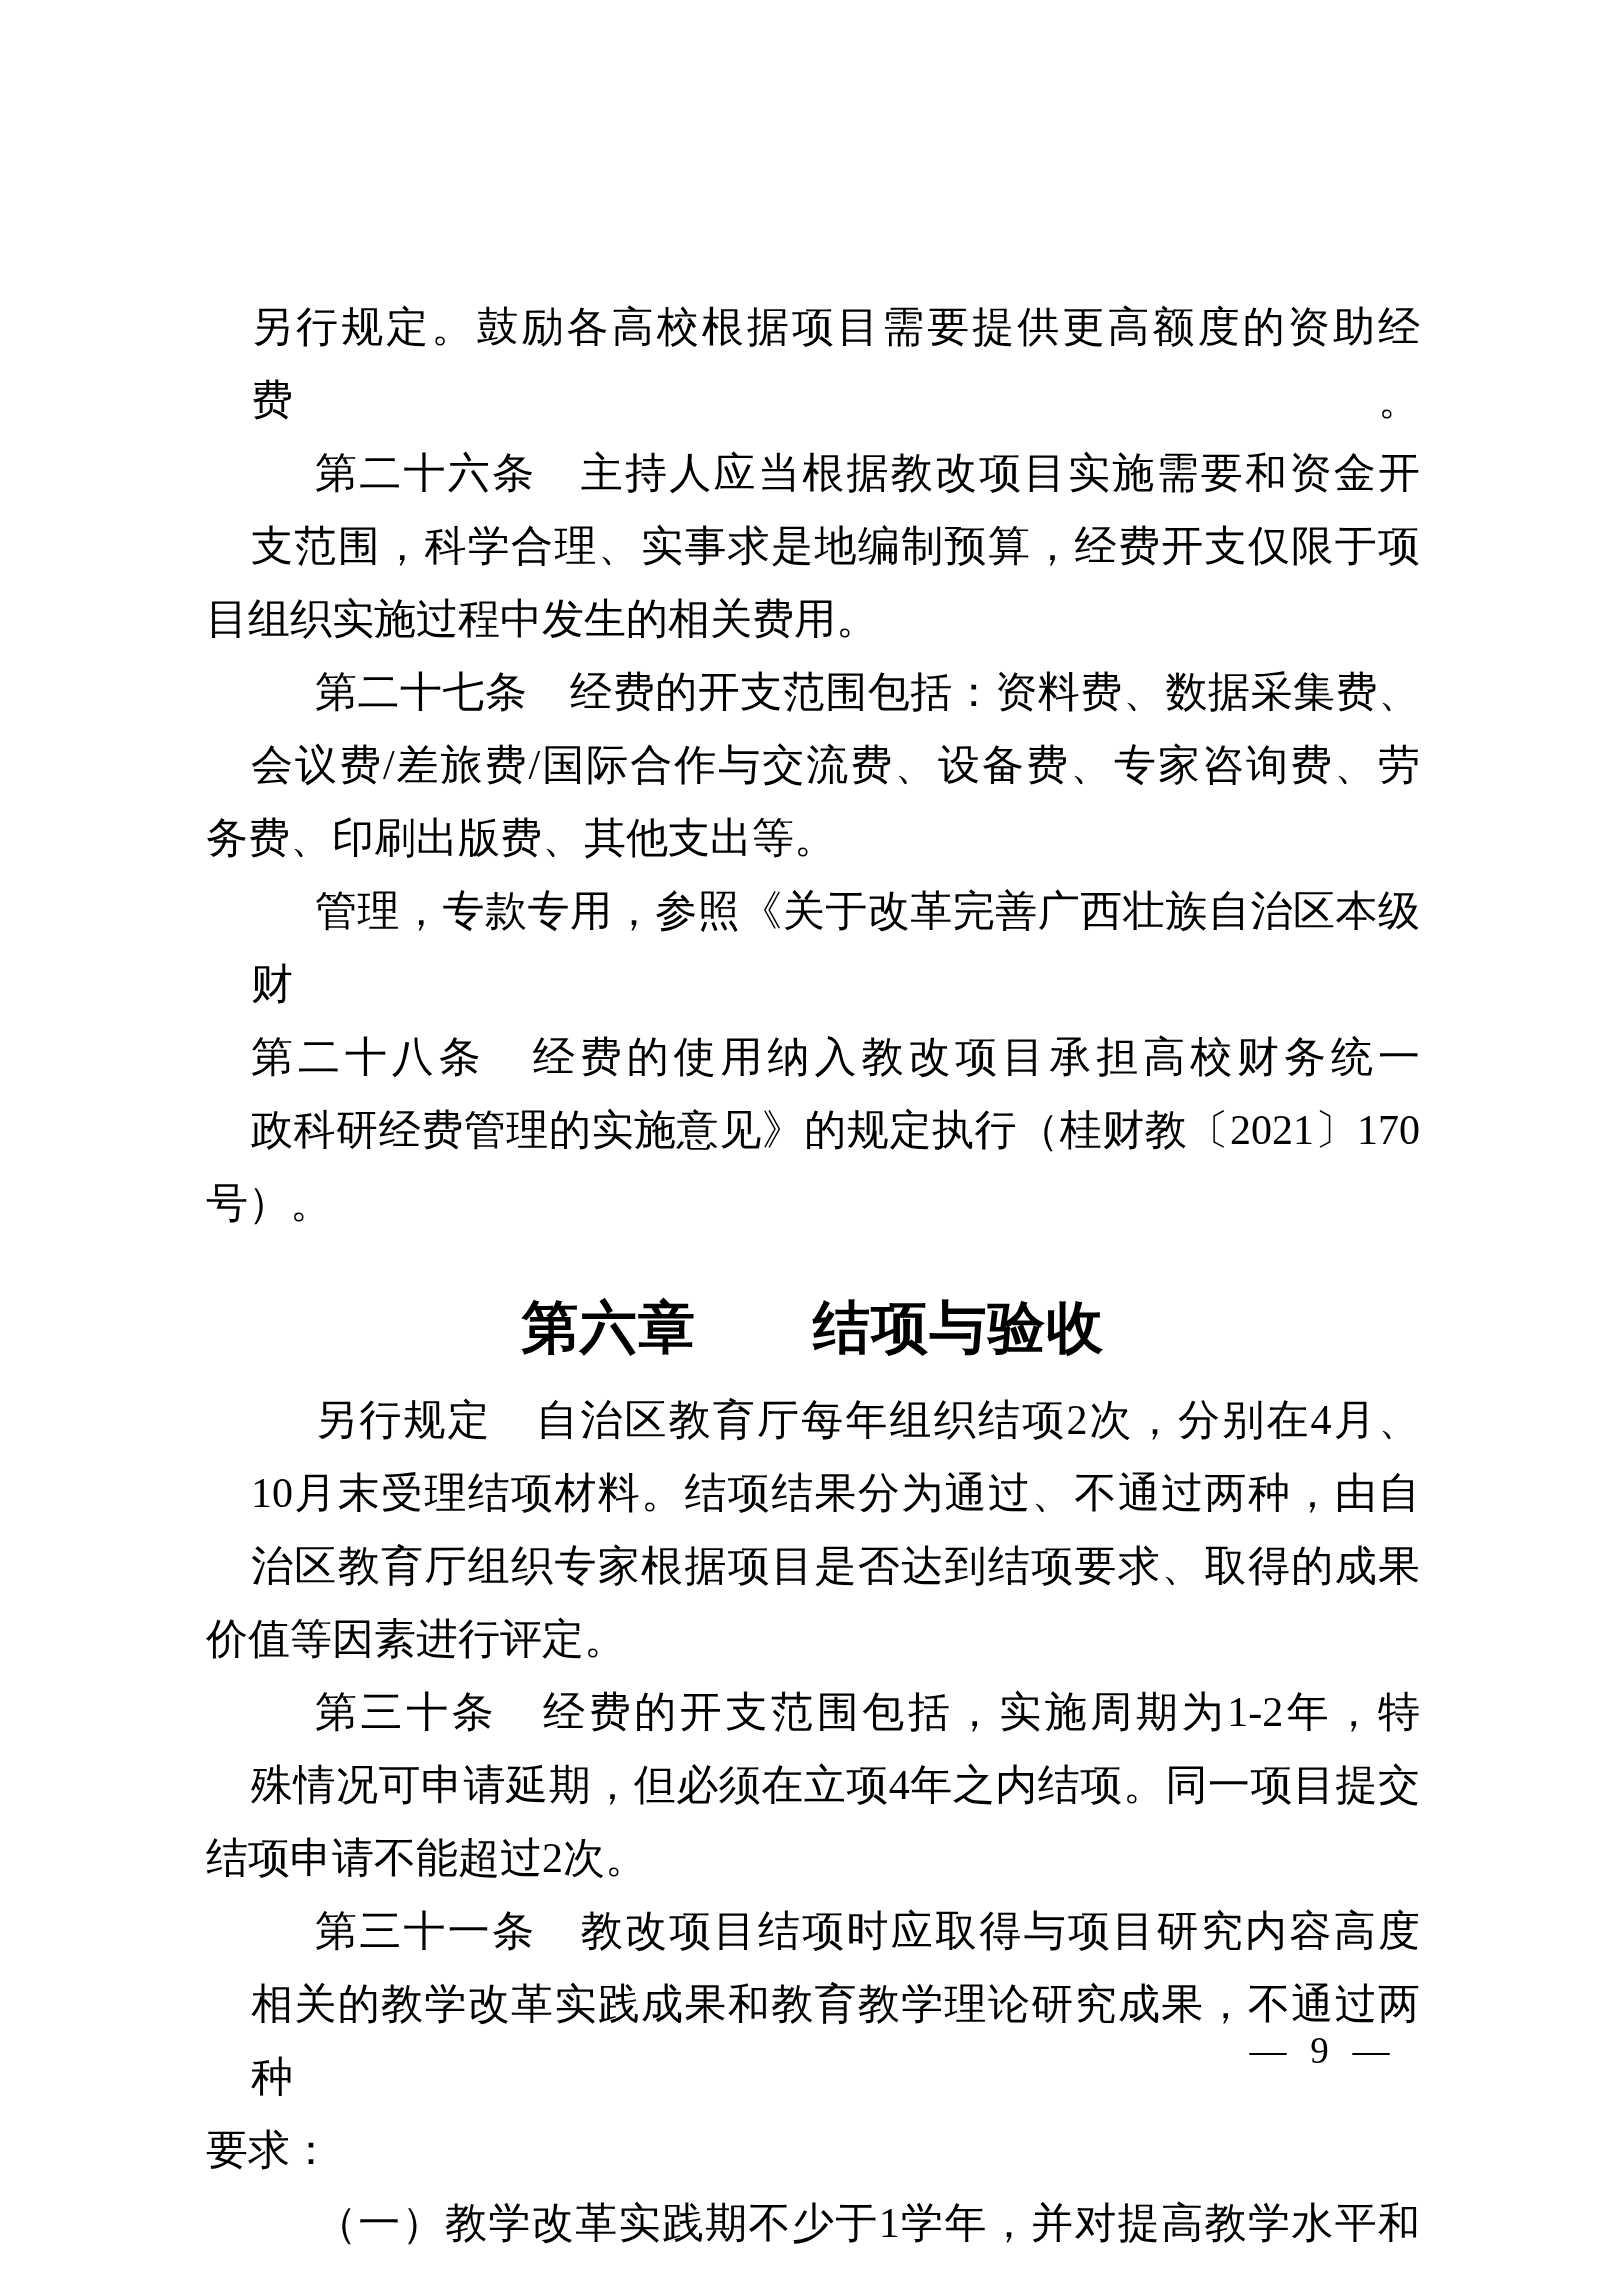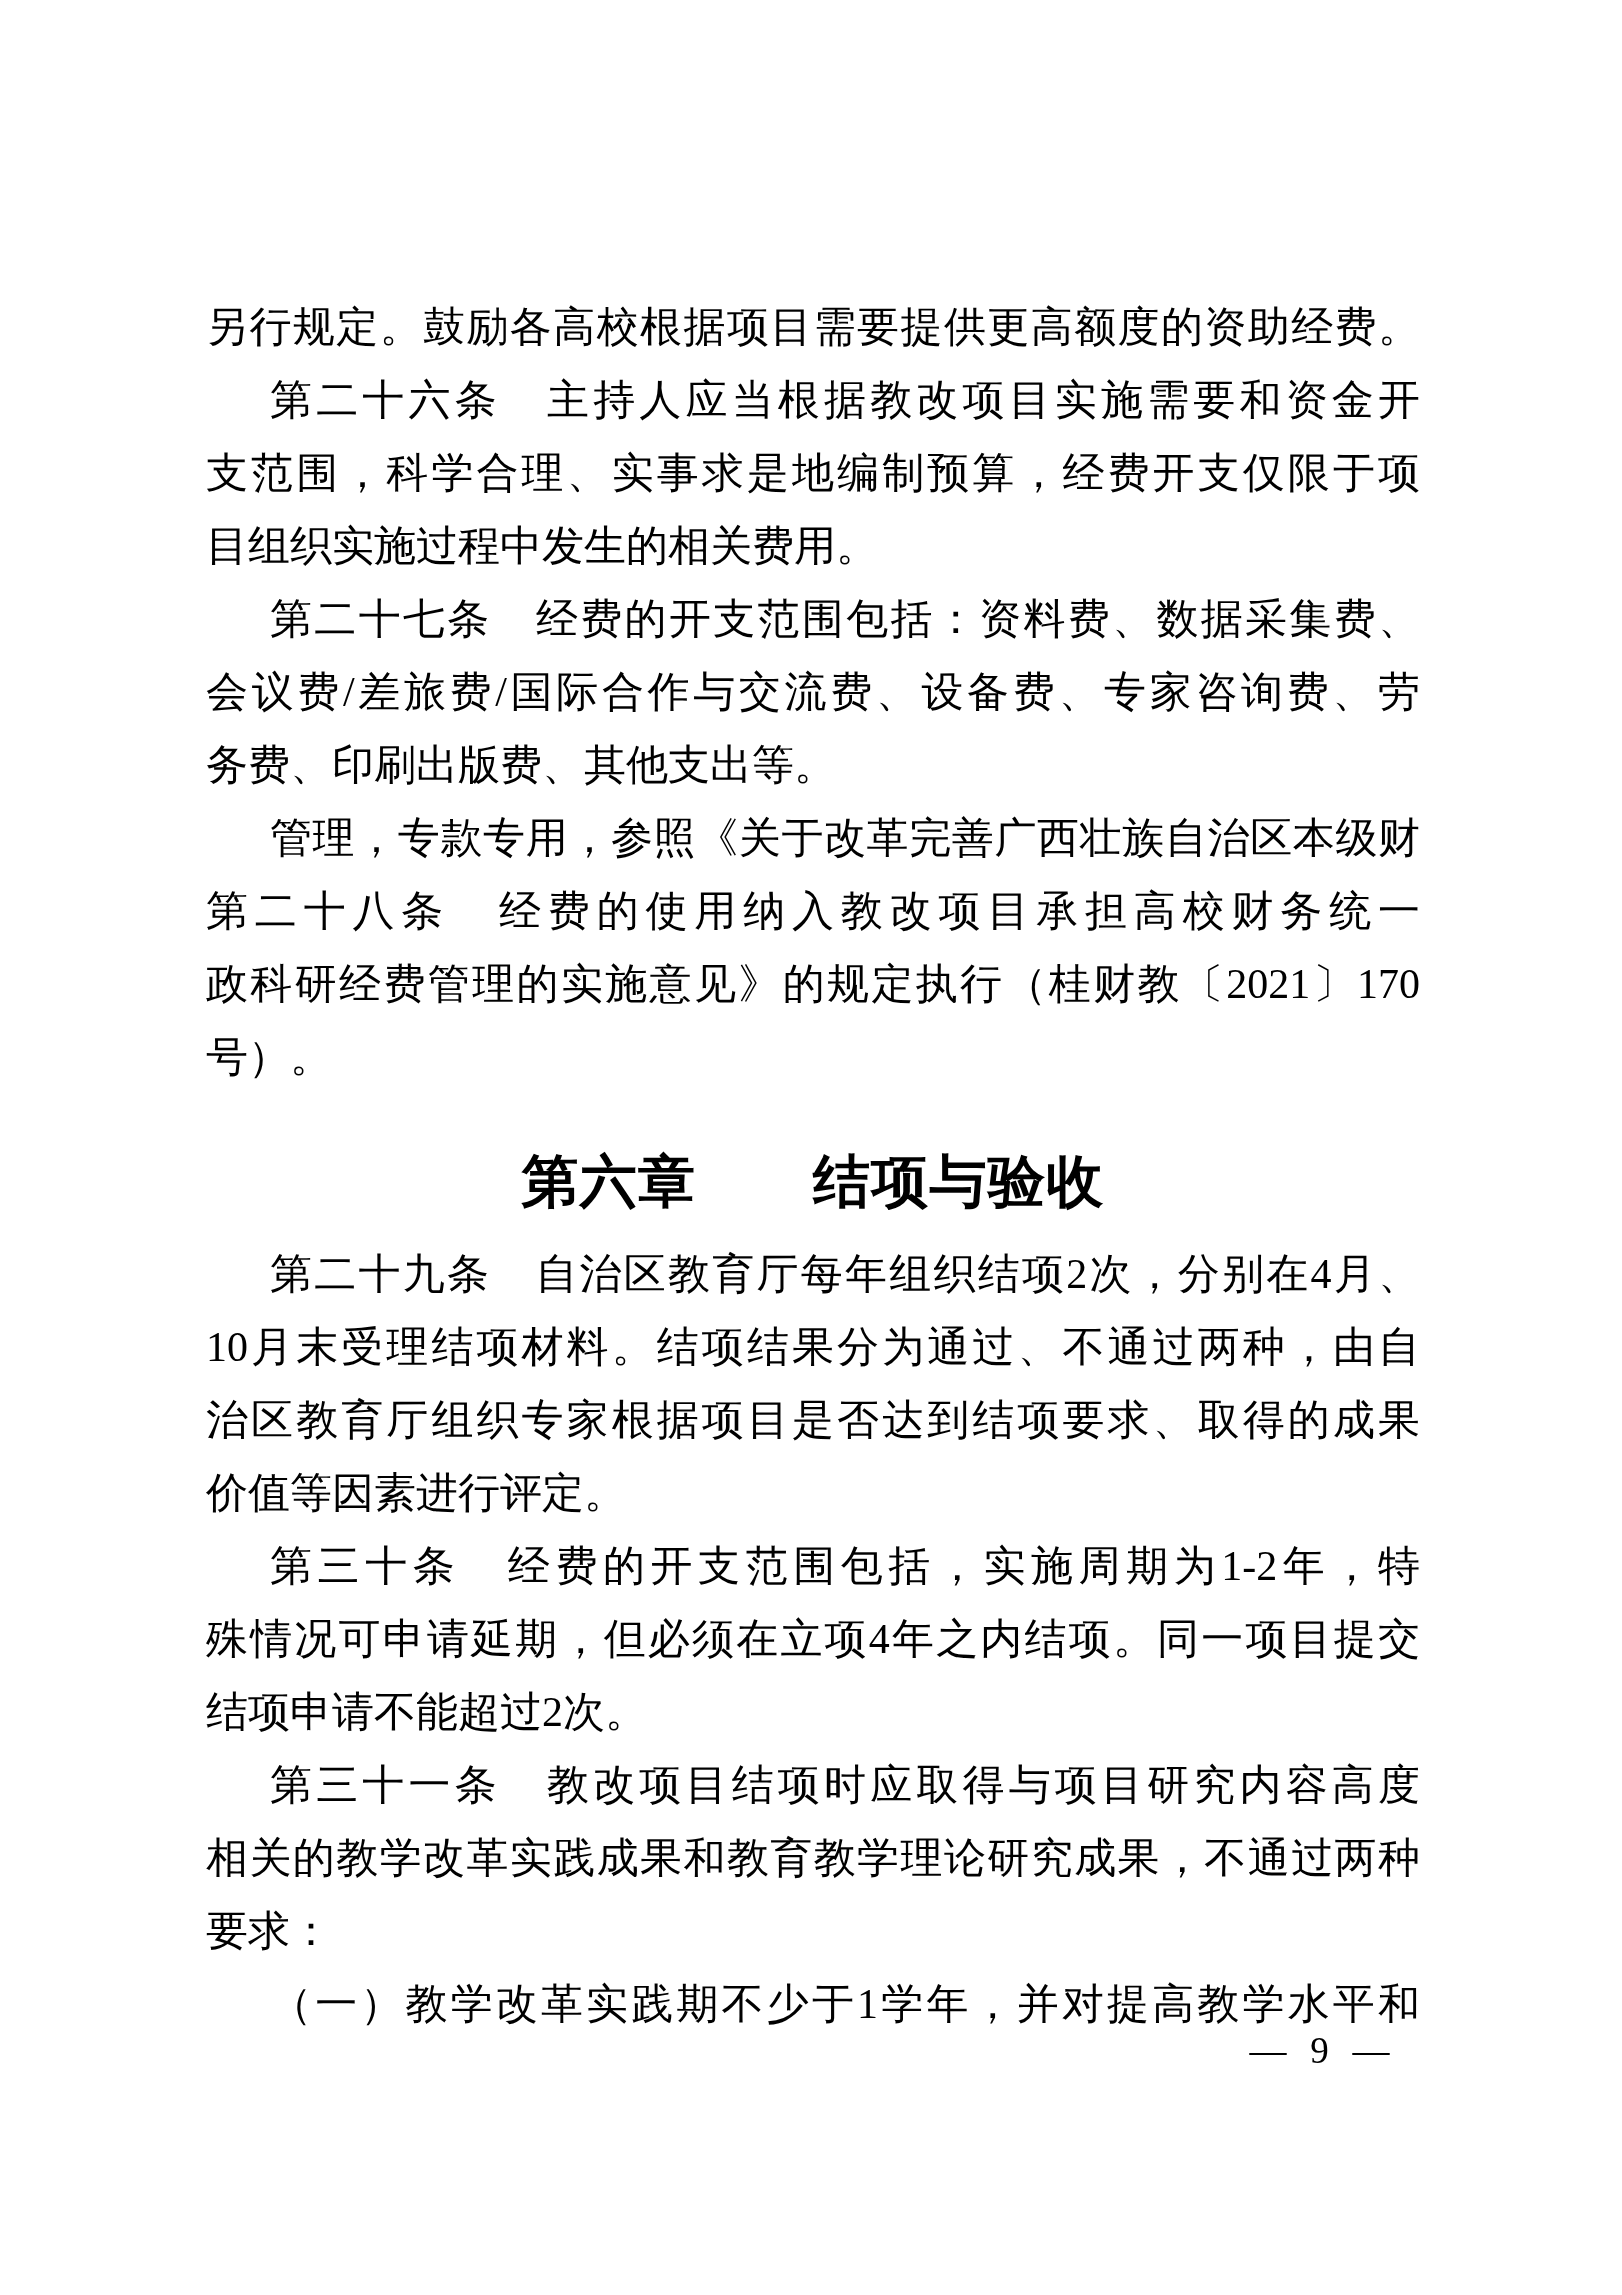--- a/index.html
+++ b/index.html
@@ -26,20 +26,21 @@
   }
   .paragraph {
     margin: 0;
   }
   .line {
     text-align: justify;
     text-align-last: left;
   }
   .line.fill {
     text-align-last: justify;
+    margin-left: 45px;
   }
   .paragraph.indent .line:first-child {
     text-indent: 64px;
   }
   .chapter-heading {
     text-align: center;
     font-family: "Liberation Sans", "DejaVu Sans", sans-serif;
     font-weight: bold;
     font-size: 57px;
     line-height: 73px;
@@ -77,21 +78,21 @@
         <div class="line">务费、印刷出版费、其他支出等。</div>
       </div>
       <div class="paragraph indent">
         <div class="line fill">管理，专款专用，参照《关于改革完善广西壮族自治区本级财</div>
         <div class="line fill">第二十八条　经费的使用纳入教改项目承担高校财务统一</div>
         <div class="line fill">政科研经费管理的实施意见》的规定执行（桂财教〔2021〕170</div>
         <div class="line">号）。</div>
       </div>
       <div class="chapter-heading">第六章　　结项与验收</div>
       <div class="paragraph indent">
-        <div class="line fill">第二十九条　自治区教育厅每年组织结项2次，分别在4月、</div>
+        <div class="line fill">另行规定　自治区教育厅每年组织结项2次，分别在4月、</div>
         <div class="line fill">10月末受理结项材料。结项结果分为通过、不通过两种，由自</div>
         <div class="line fill">治区教育厅组织专家根据项目是否达到结项要求、取得的成果</div>
         <div class="line">价值等因素进行评定。</div>
       </div>
       <div class="paragraph indent">
         <div class="line fill">第三十条　经费的开支范围包括，实施周期为1-2年，特</div>
         <div class="line fill">殊情况可申请延期，但必须在立项4年之内结项。同一项目提交</div>
         <div class="line">结项申请不能超过2次。</div>
       </div>
       <div class="paragraph indent">

